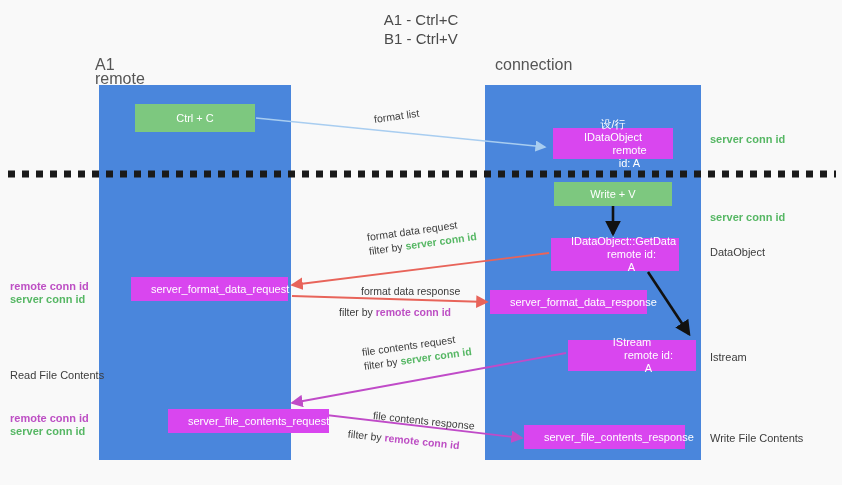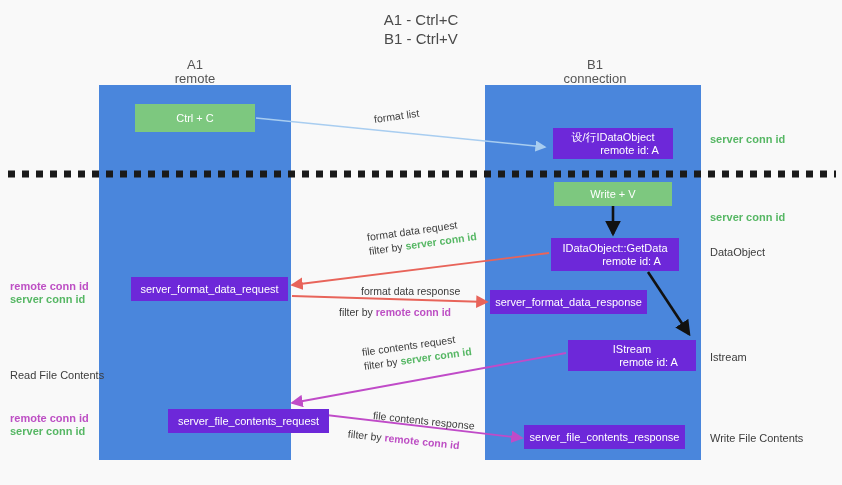--- a/index.html
+++ b/index.html
@@ -13,37 +13,37 @@
 
   
   .title {
     position: absolute; left: 0; top: 10px; width: 842px;
     text-align: center; color: #4a4a4a;
     font-size: 15px; line-height: 19px;
   }
 
   
   .col-head {
-    position: absolute; text-align: center; color: #555;
-    font-size: 13px; line-height: 14px; width: 200px;
+    position: absolute; color: #555;
+    font-size: 16px; line-height: 14px; width: 200px;
   }
 
   
   .lane {
     position: absolute; background: #4a86dc;
   }
 
   
   .node {
     position: absolute; display: flex; flex-direction: column;
-    align-items: center; justify-content: center;
+    justify-content: center;
     color: #ffffff; font-size: 11px; line-height: 13px;
-    text-align: center; padding: 2px 11px;
-  }
-  .node.orange { background: #6d28d9; }
+    text-align: center; padding: 2px 20px;
+  }
+  .node.orange { background: #d946ef; }
   .node.green  { background: #7dc87f; }
   .node .l2 { display: block; margin-left: 33px; }
 
   
   .ann {
     position: absolute; font-size: 11px; line-height: 14px;
     white-space: nowrap;
   }
   .ann.dark   { color: #3c3c3c; }
   .ann.green  { color: #56b764; font-weight: bold; }
@@ -73,21 +73,20 @@
   <div class="title">
     <div>A1 - Ctrl+C</div>
     <div>B1 - Ctrl+V</div>
   </div>
 
   <div class="col-head" style="left:95px; top:58px;">
     <div>A1</div>
     <div>remote</div>
   </div>
   <div class="col-head" style="left:495px; top:58px;">
-    <div>B1</div>
     <div>connection</div>
   </div>
 
   <div class="lane" style="left:99px; top:85px; width:192px; height:375px;"></div>
   <div class="lane" style="left:485px; top:85px; width:216px; height:375px;"></div>
 
   <svg class="overlay">
     <defs>
       <marker id="ar-blue" markerWidth="7" markerHeight="7" refX="6" refY="3.5" orient="auto">
           <path d="M0,0 L7,3.5 L0,7 z" fill="#a8cdf0"></path>

